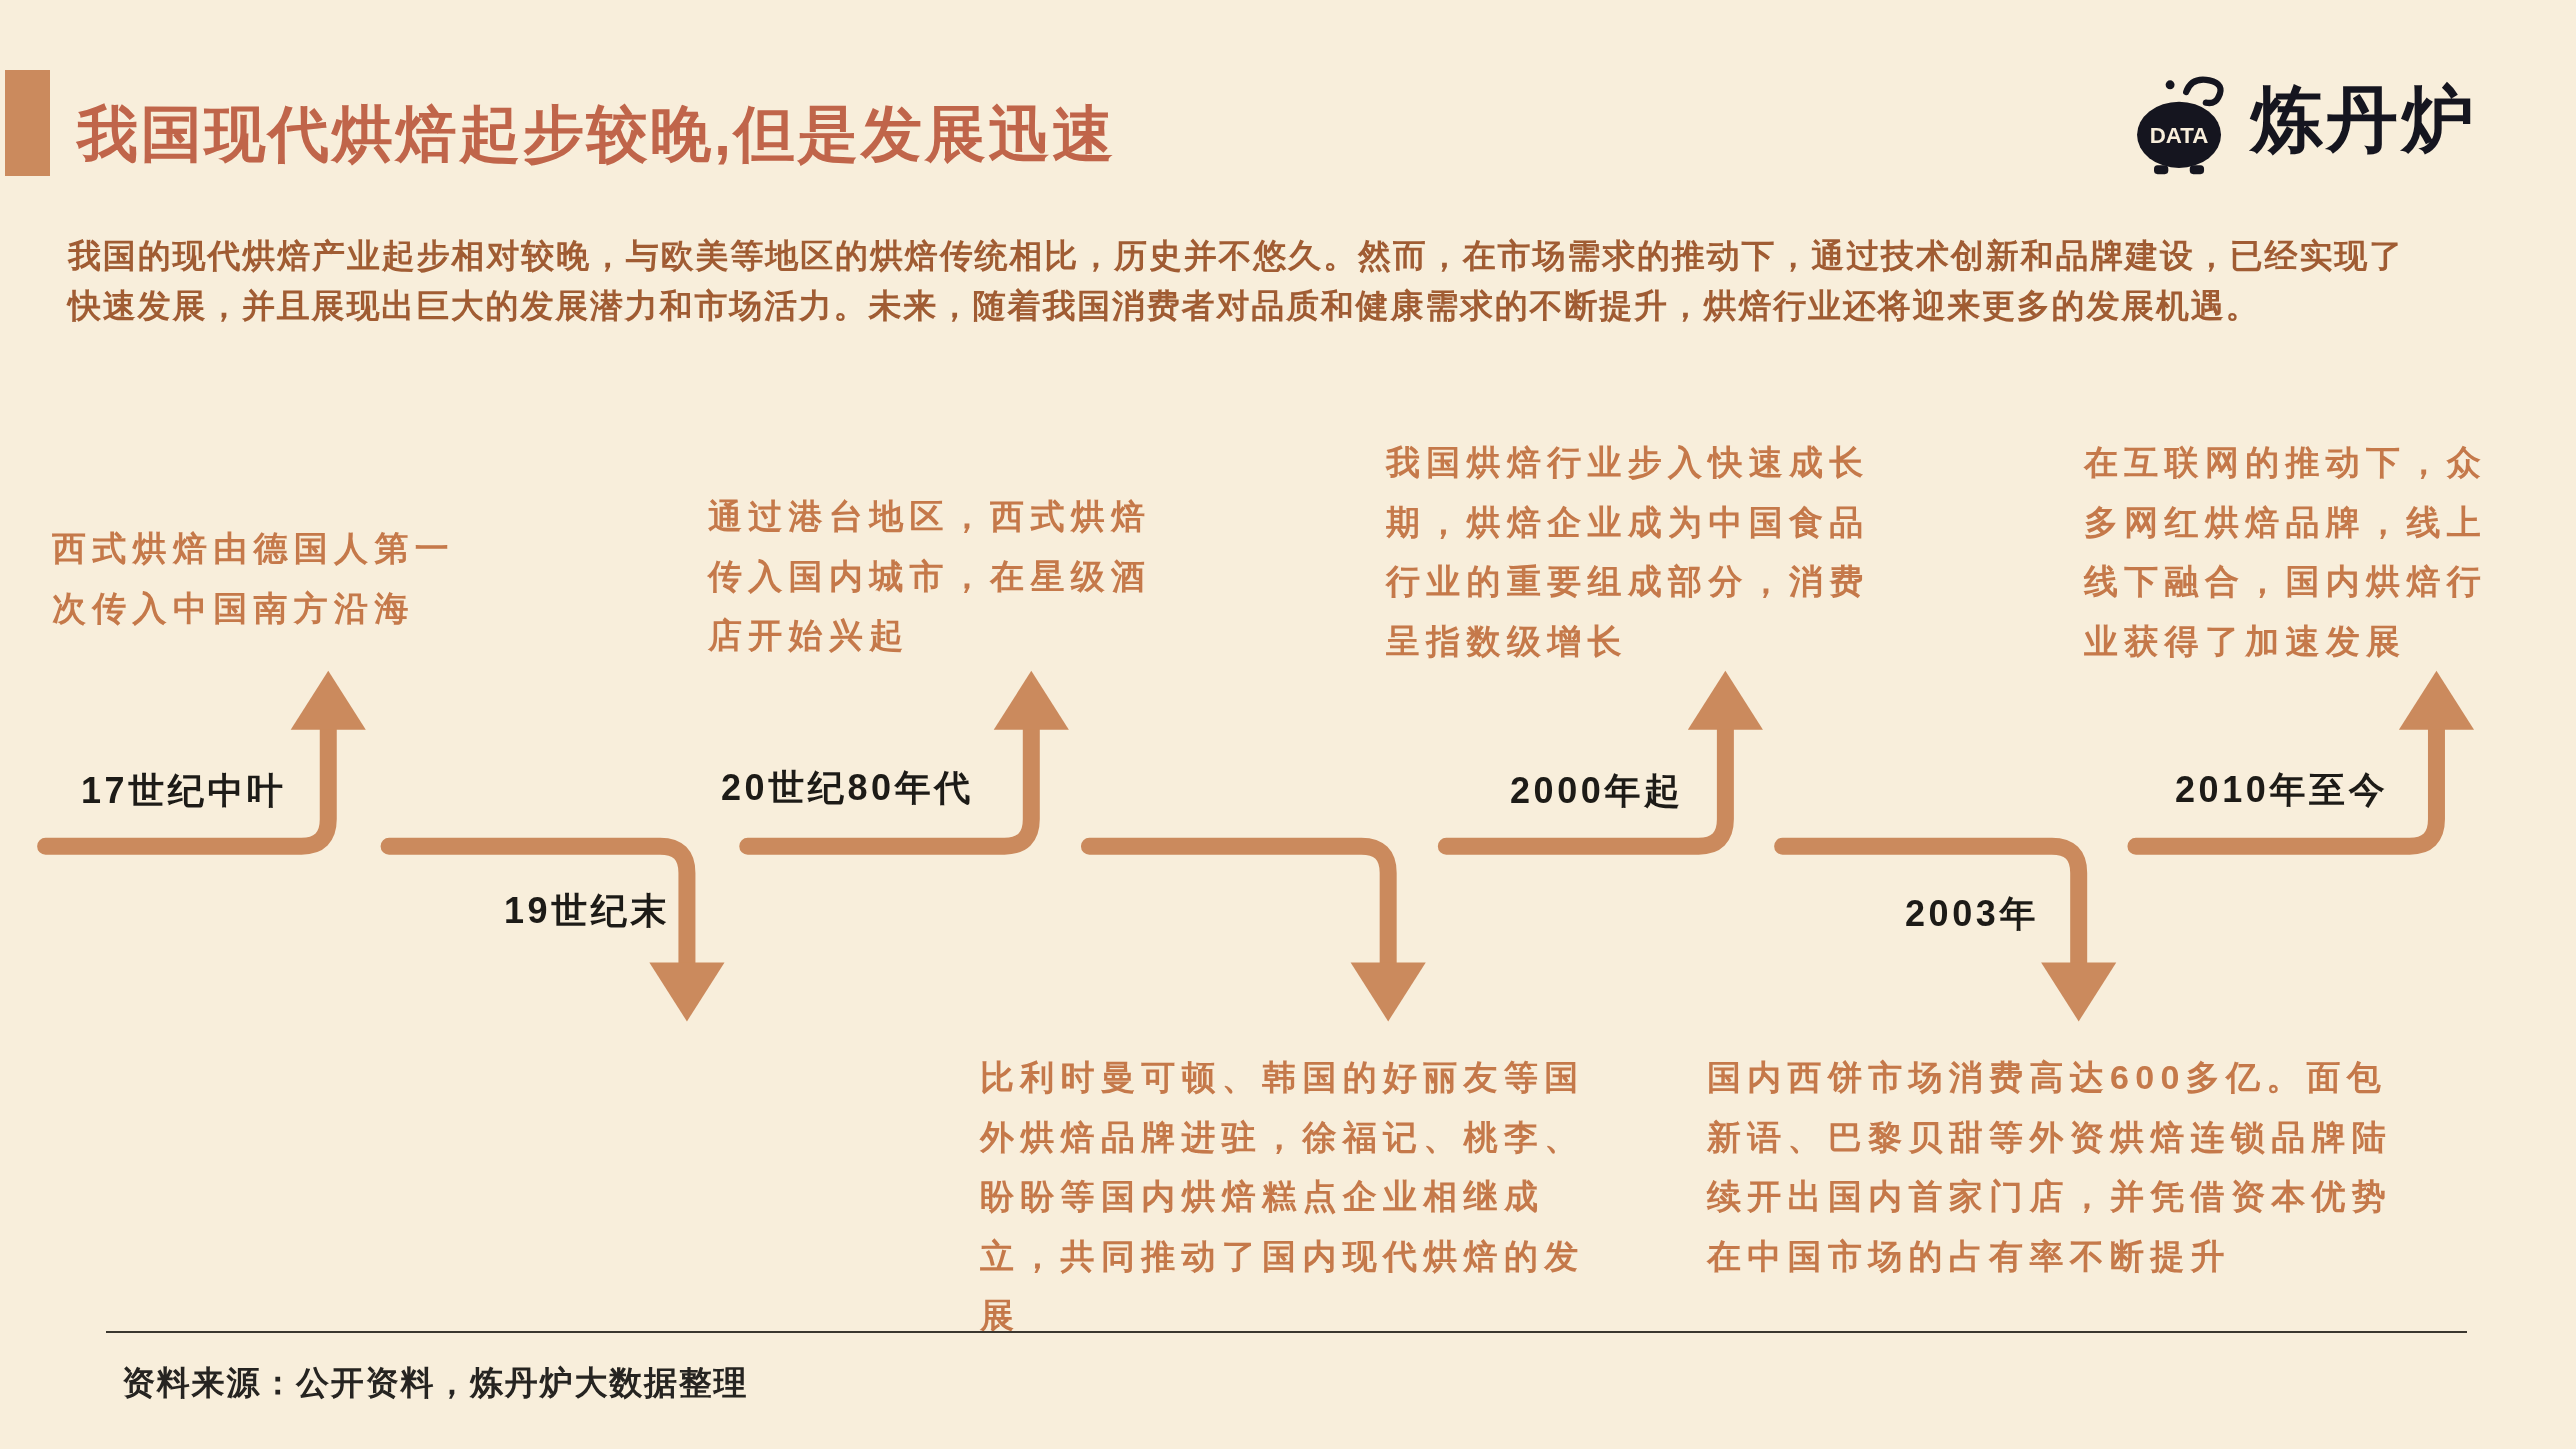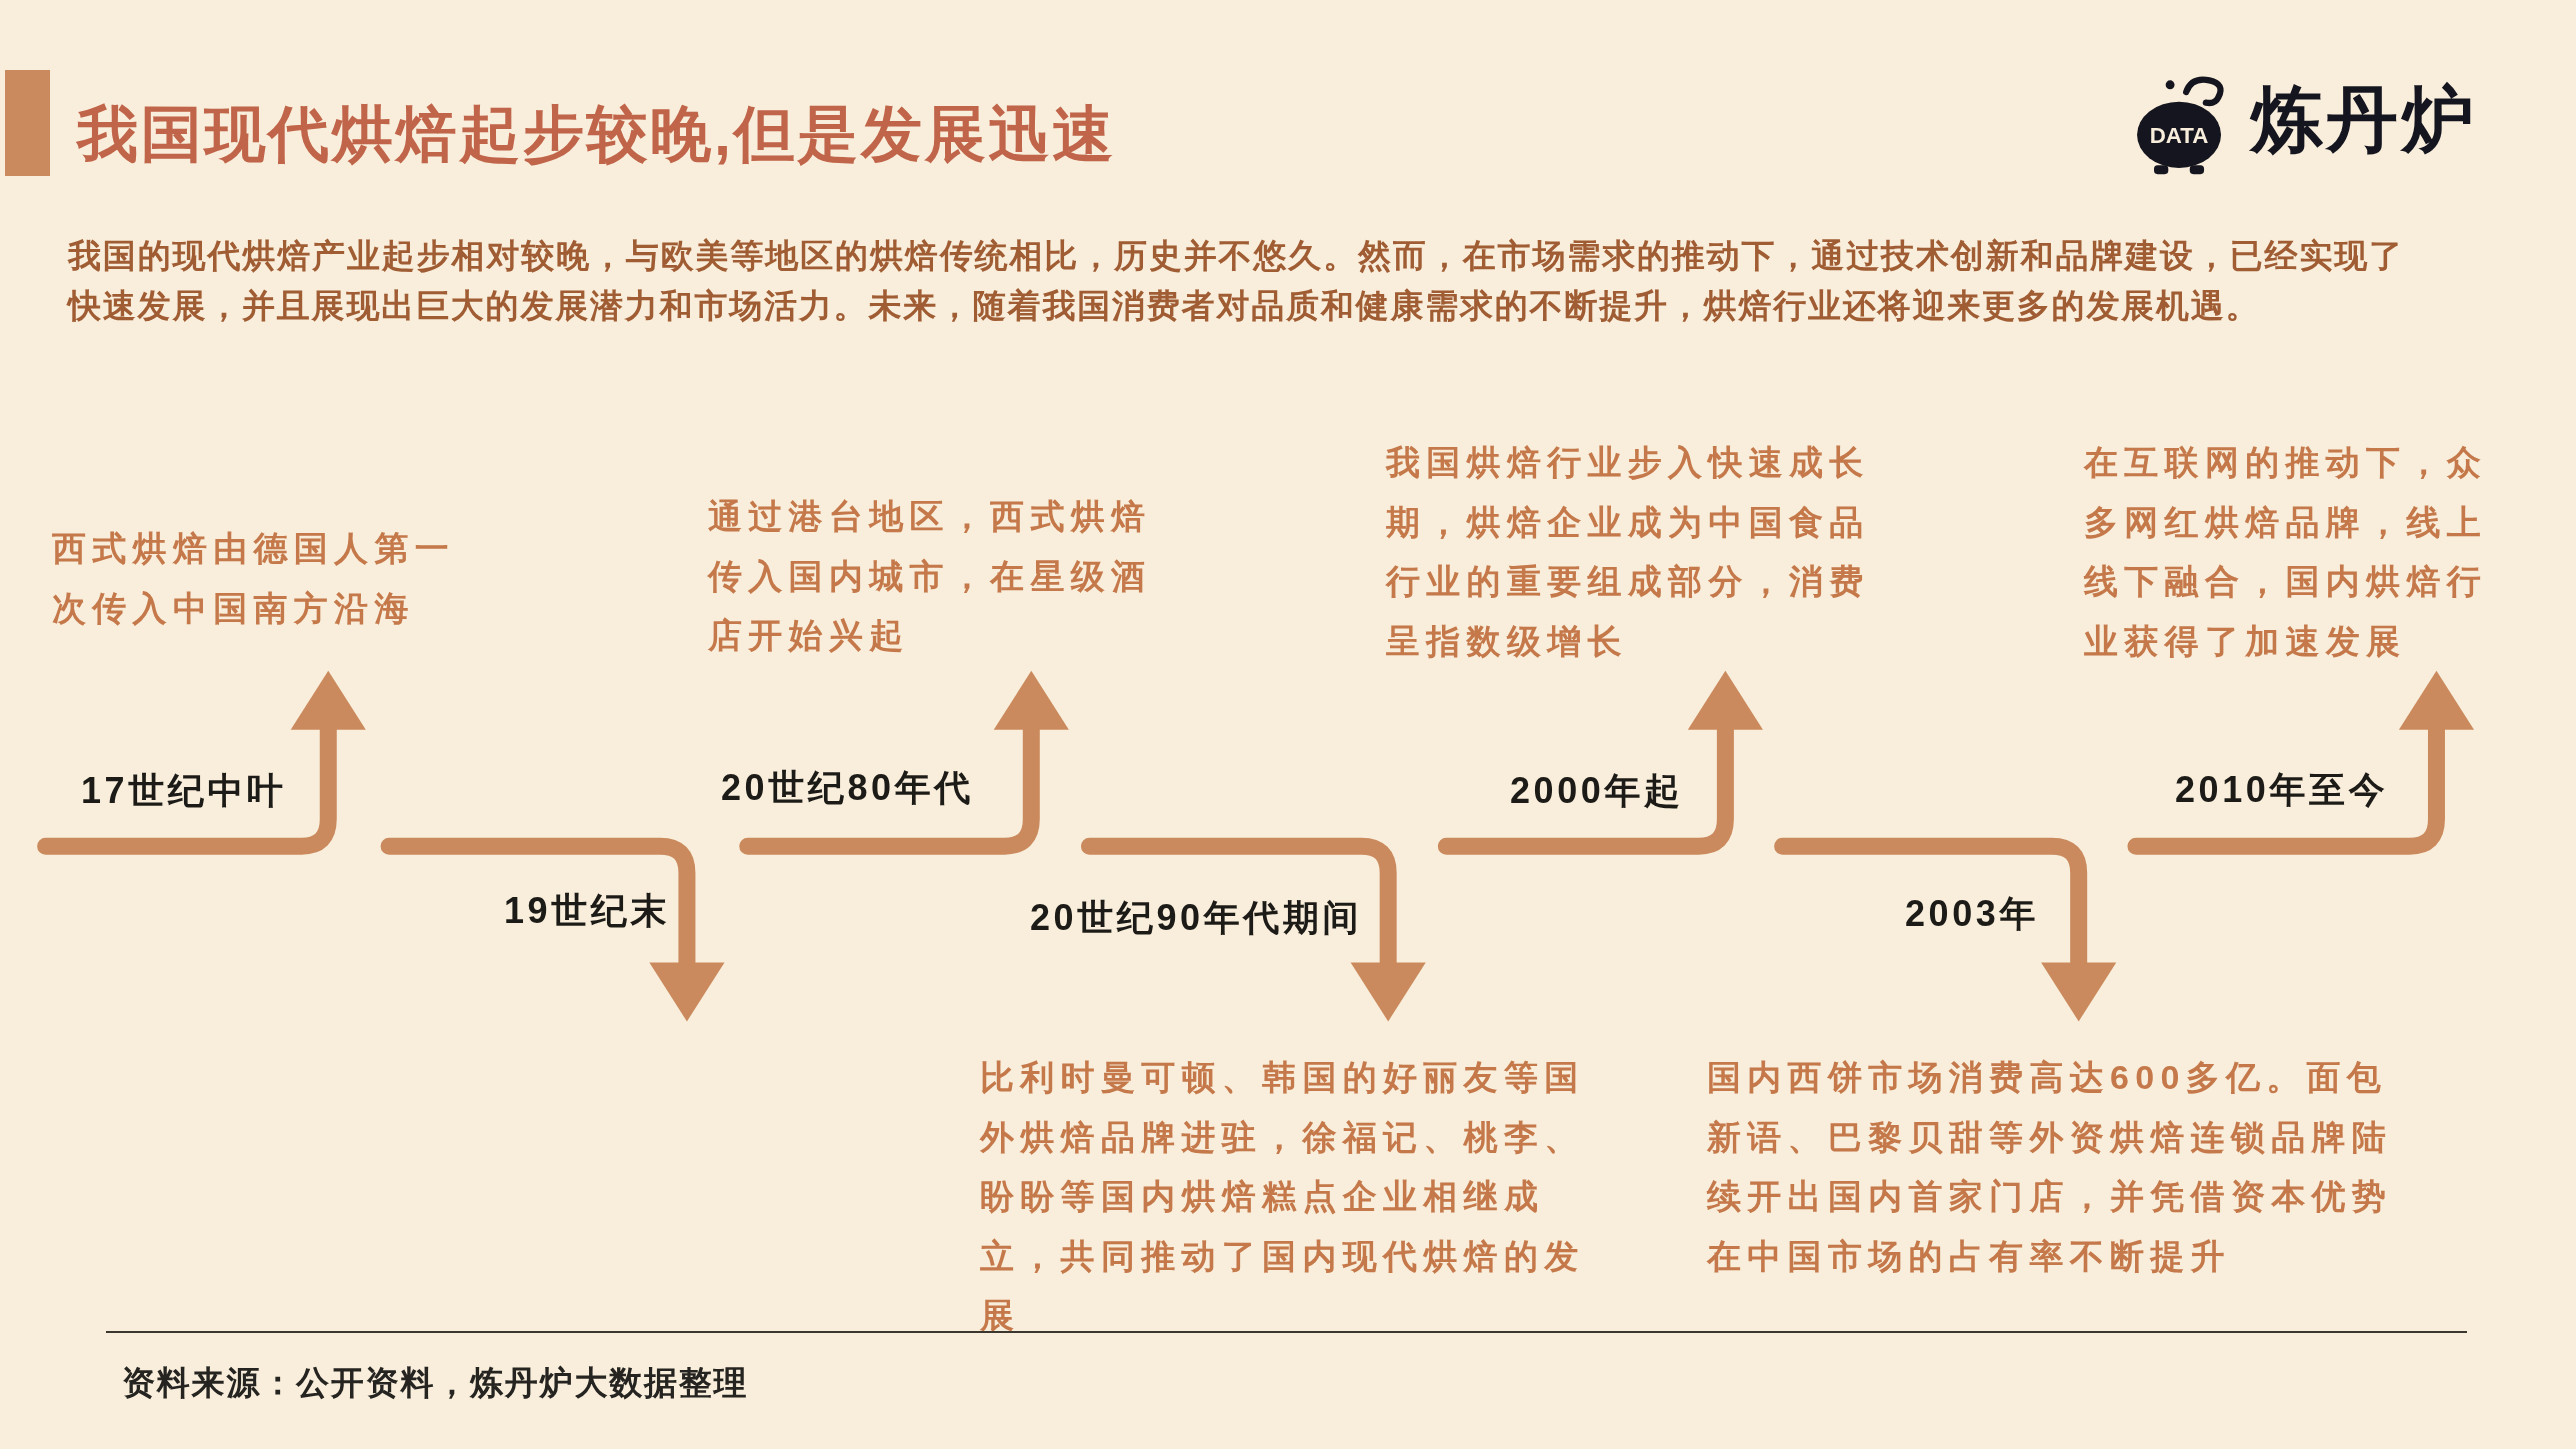--- a/index.html
+++ b/index.html
@@ -96,21 +96,20 @@
     </g>
     <g>
       <path class="tl-path" d="M2388 946 L2694 946 Q2724 946 2724 916 L2724 812"></path>
       <polygon class="tl-head" points="2682,816 2766,816 2724,750"></polygon>
     </g>
   </svg>
 
   <div class="date d1">17世纪中叶</div>
   <div class="date d2">19世纪末</div>
   <div class="date d3">20世纪80年代</div>
-  <div class="date d4">20世纪90年代期间</div>
   <div class="date d5">2000年起</div>
   <div class="date d6">2003年</div>
   <div class="date d7">2010年至今</div>
 
   <div class="desc t1">西式烘焙由德国人第一次传入中国南方沿海</div>
   <div class="desc t3">通过港台地区，西式烘焙传入国内城市，在星级酒店开始兴起</div>
   <div class="desc t4">比利时曼可顿、韩国的好丽友等国外烘焙品牌进驻，徐福记、桃李、盼盼等国内烘焙糕点企业相继成立，共同推动了国内现代烘焙的发展</div>
   <div class="desc t5">我国烘焙行业步入快速成长期，烘焙企业成为中国食品行业的重要组成部分，消费呈指数级增长</div>
   <div class="desc t6">国内西饼市场消费高达600多亿。面包新语、巴黎贝甜等外资烘焙连锁品牌陆续开出国内首家门店，并凭借资本优势在中国市场的占有率不断提升</div>
   <div class="desc t7">在互联网的推动下，众多网红烘焙品牌，线上线下融合，国内烘焙行业获得了加速发展</div>

